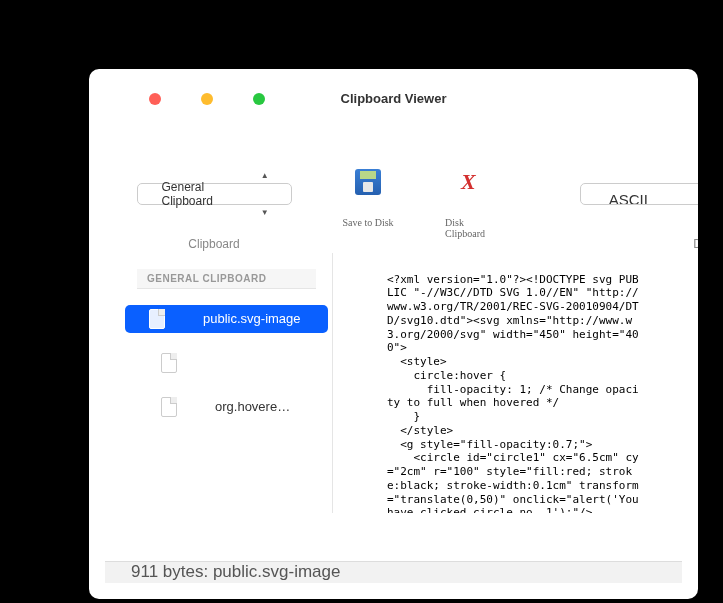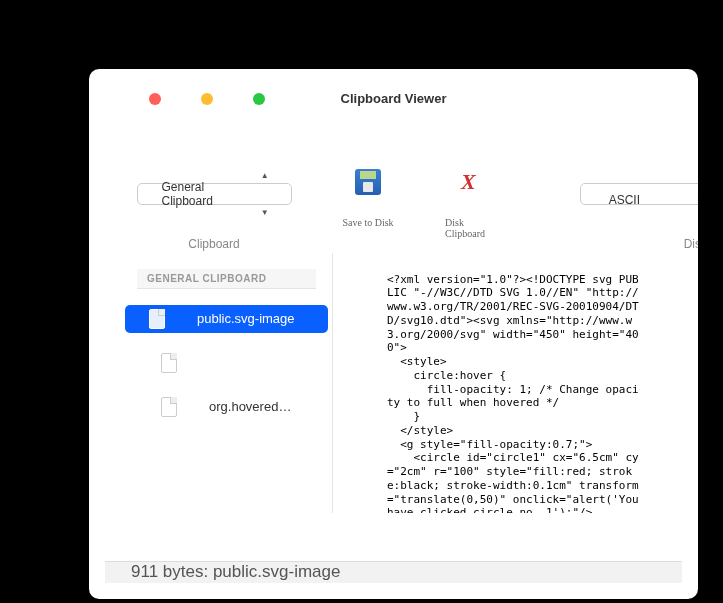--- a/index.html
+++ b/index.html
@@ -122,21 +122,21 @@
     .tb-right { display: flex; flex-direction: column; align-items: center; }
     .seg {
       display: flex;
       border: 1px solid #ccc;
       border-radius: 5px;
       overflow: hidden;
       height: 22px;
     }
     .seg-btn {
       padding: 0 12px;
-      font-size: 12px;
+      font-size: 15px;
       display: flex;
       align-items: center;
       border-right: 1px solid #ccc;
       color: #333;
       background: #fff;
     }
     .seg-btn:last-child { border-right: none; }
     .body {
       flex: 1;
       display: flex;
@@ -156,20 +156,21 @@
       padding: 4px 10px;
       background: #f6f6f6;
       border-bottom: 1px solid #e5e5e5;
     }
     .list-item {
       display: flex;
       align-items: center;
       padding: 4px 8px;
       font-size: 13px;
       color: #333;
+      gap: 6px;
       height: 28px;
       white-space: nowrap;
       overflow: hidden;
       text-overflow: ellipsis;
     }
     .list-item.selected {
       background: #0a60ff;
       color: #fff;
       border-radius: 5px;
       margin: 2px 4px;

